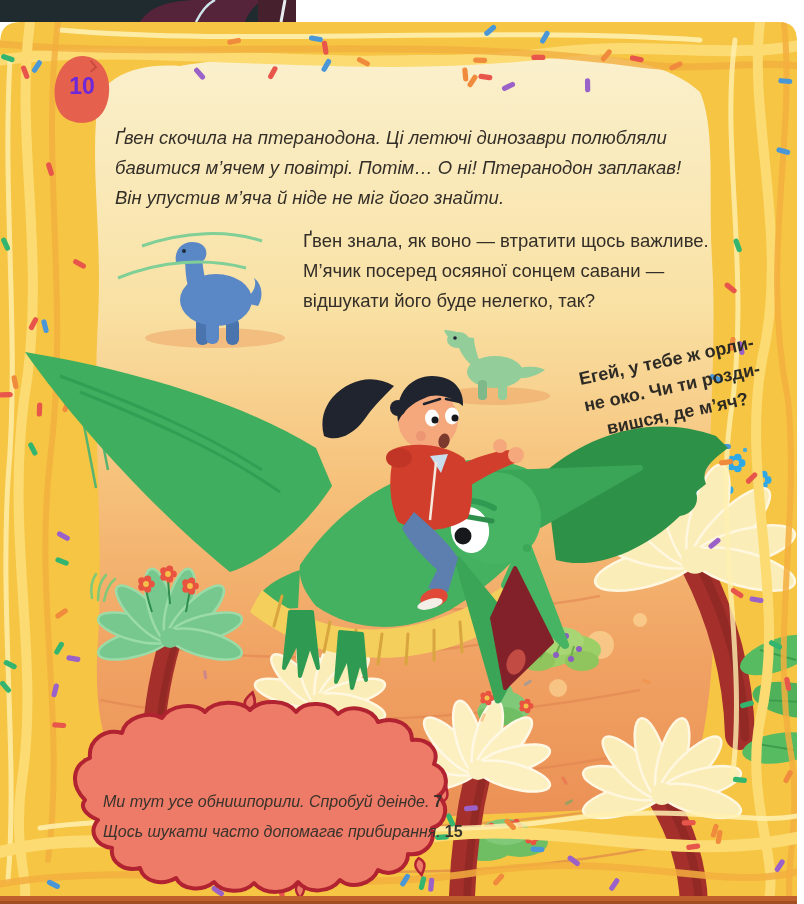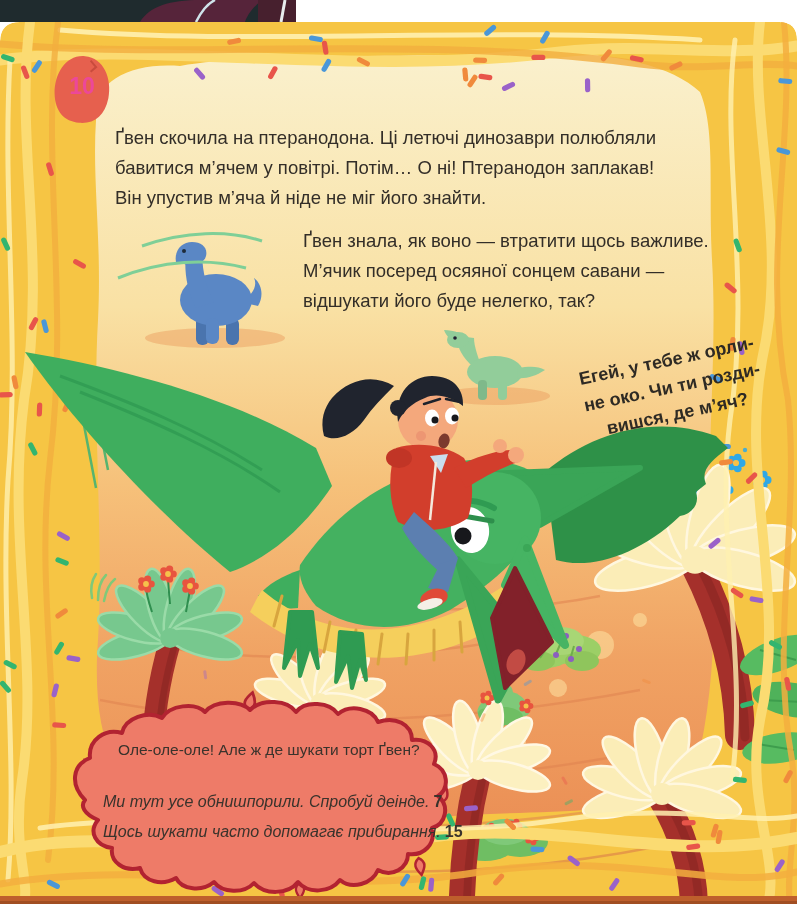--- a/index.html
+++ b/index.html
@@ -1,24 +1,24 @@
 <!DOCTYPE html>
 <html><head>
 <meta charset="utf-8">
 <style>
   html,body{margin:0;padding:0;background:#ffffff;}
   .stage{position:relative;width:804px;height:904px;overflow:hidden;background:#ffffff;
          font-family:"Liberation Sans","DejaVu Sans",sans-serif;}
   #art{position:absolute;left:0;top:0;}
   .txt{position:absolute;color:#332e28;}
-  #para1{left:115px;top:123px;width:645px;font-size:18.5px;line-height:30px;white-space:pre-line;}
+  #para1{left:115px;top:123px;width:645px;font-size:18.5px;line-height:30px;white-space:pre-line;font-style:italic;}
   #para2{left:303px;top:226px;width:490px;font-size:18.5px;line-height:30px;white-space:pre-line;}
   #quote{left:543px;top:347px;width:258px;font-size:18px;font-weight:700;line-height:27px;
          text-align:center;white-space:pre-line;transform:rotate(-12deg);color:#2e2a24;}
-  #egg-num{left:58px;top:73px;width:48px;text-align:center;font-size:23px;font-weight:700;color:#ec4899;}
+  #egg-num{left:58px;top:73px;width:48px;text-align:center;font-size:23px;font-weight:700;color:#6d28d9;}
   #bubble-intro{left:118px;top:741px;font-size:15.5px;white-space:nowrap;color:#3a332c;}
   #choices{left:103px;top:787px;font-size:16px;line-height:30px;color:#3a332c;}
   .choice{font-style:italic;white-space:nowrap;}
   .pageref{font-style:normal;font-weight:700;margin-left:4px;}
 </style>
 </head>
 <body>
 
 <div class="stage">
 
@@ -550,19 +550,18 @@
 <div class="txt" id="para1">Ґвен скочила на птеранодона. Ці летючі динозаври полюбляли
 бавитися м’ячем у повітрі. Потім… О ні! Птеранодон заплакав!
 Він упустив м’яча й ніде не міг його знайти.</div>
 <div class="txt" id="para2">Ґвен знала, як воно — втратити щось важливе.
 М’ячик посеред осяяної сонцем савани —
 відшукати його буде нелегко, так?</div>
 <div class="txt" id="quote">Егей, у тебе ж орли-
 не око. Чи ти розди-
 вишся, де м’яч?</div>
 <div class="txt" id="egg-num">10</div>
-<div class="txt" id="bubble-intro">Оле-оле-оле! Але ж де шукати торт Ґвен?</div>
 <div class="txt" id="choices">
   <div class="choice"><span>Ми тут усе обнишпорили. Спробуй деінде.</span><span class="pageref">7</span></div>
   <div class="choice"><span>Щось шукати часто допомагає прибирання.</span><span class="pageref">15</span></div>
 </div>
 
 </div>
 
 </body></html>

